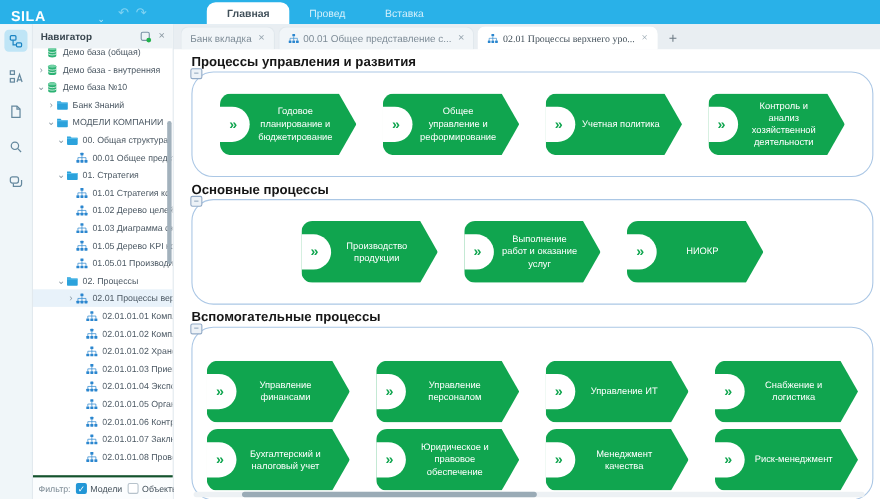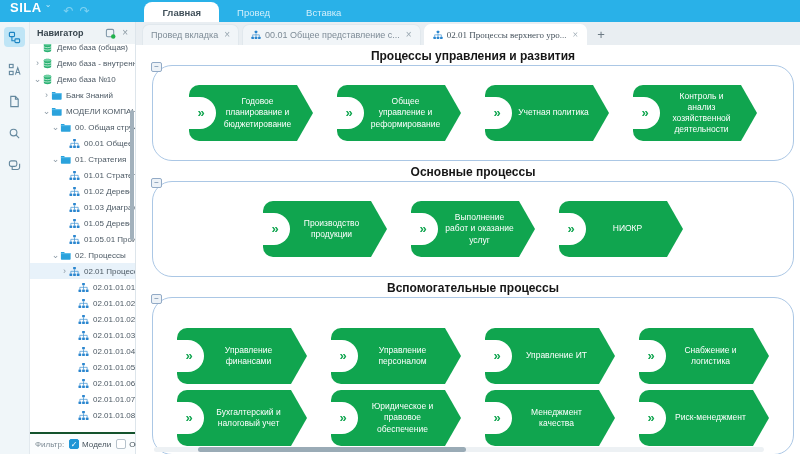--- a/index.html
+++ b/index.html
@@ -2,41 +2,41 @@
 <html><head>
 <meta charset="utf-8">
 <style>
   * { margin:0; padding:0; box-sizing:border-box; }
   html,body { width:800px; height:454px; overflow:hidden; }
   body { font-family:"Liberation Sans", sans-serif; background:#fff; }
   .app { width:800px; height:454px; display:flex; flex-direction:column; overflow:hidden; }
 
   
   .topbar { height:22px; background:#29b1e8; display:flex; align-items:flex-end; flex:0 0 22px; }
-  .brand { display:flex; align-items:flex-start; height:100%; padding:0 4px 0 10px; }
+  .brand { display:flex; align-items:flex-end; height:100%; padding:0 4px 0 10px;gap:44px; }
   .logo { color:#fff; font-weight:bold; font-size:13px; letter-spacing:.5px; }
   .logo-chev { color:#bfe9fa; font-size:8px; margin-left:3px; }
   .history { display:flex; align-items:center; height:100%; gap:6px; margin-left:8px; }
   .hist-btn { color:#7fd2f2; font-size:12px; line-height:1; }
   .ribbon-tabs { display:flex; align-items:flex-end; margin-left:38px; height:100%;padding-left:17px; }
   .ribbon-tab { height:20px; display:flex; align-items:center; padding:0 18px; font-size:9.5px; color:#d2effb; }
   .ribbon-tab.active { background:#fff; color:#41505a; border-radius:8px 8px 0 0; font-weight:bold; }
 
   
   .app-row { flex:1; display:flex; min-height:0; }
 
   
   .rail { width:30px; background:#f0f6f9; border-right:1px solid #e2e9ee; display:flex; flex-direction:column; align-items:center; padding-top:5px; gap:12px; }
   .rail-btn { width:21px; height:20px; display:flex; align-items:center; justify-content:center; border-radius:4px; }
   .rail-btn svg { width:13px; height:13px; stroke:#64889e; fill:none; stroke-width:1.2; }
   .rail-btn.active { background:#bfe5f6; }
   .rail-btn.active svg { stroke:#1b84c2; }
 
   
-  .nav-panel { width:106px; background:#fff; border-right:1px solid #dde5eb; display:flex; flex-direction:column; position:relative; }
+  .nav-panel { width:128px; background:#fff; border-right:1px solid #dde5eb; display:flex; flex-direction:column; position:relative; }
   .nav-header { height:22px; background:#eef3f6; display:flex; align-items:center; padding:0 5px 0 7px; gap:4px; flex:0 0 22px; }
   .nav-title { font-size:9px; font-weight:bold; color:#38454e; flex:1; }
   .nav-header svg { width:11px; height:11px; }
   .nav-close { color:#8c9aa4; font-size:10px; line-height:1; padding:0 2px; }
   .tree { flex:1; overflow:hidden; padding-top:2px; position:relative; }
   .tree-item { height:16px; display:flex; align-items:center; font-size:8px; color:#4b5863; white-space:nowrap; overflow:hidden; }
   .tree-item.clipped { margin-top:-7px; }
   .tree-item.selected { background:#e8f2fa; }
   .texp { width:9px; flex:0 0 9px; font-size:9px; color:#8a99a4; text-align:center; line-height:1; }
   .ticon { width:12px; flex:0 0 12px; display:flex; align-items:center; }
@@ -58,21 +58,21 @@
   .doc-tabbar { height:23px; flex:0 0 23px; background:#e9eef2; display:flex; align-items:flex-end; padding-left:6px; gap:3px; }
   .doc-tab { height:21px; display:flex; align-items:center; gap:4px; padding:0 8px; font-size:9px; color:#7e8c97; background:#f1f5f8; border-radius:7px 7px 0 0; border:1px solid #e1e8ed; border-bottom:none; }
   .doc-tab.active { background:#fff; color:#45525c; border-color:#fff;font-family:Liberation Serif, serif; }
   .doc-tab .dt-icon { display:flex; }
   .dt-icon svg { width:10px; height:10px; }
   .dt-close { color:#98a6b0; font-size:10px; margin-left:2px; line-height:1; }
   .plus-btn { width:22px; height:21px; display:flex; align-items:center; justify-content:center; color:#6c7a84; font-size:13px; }
 
   .content { flex:1; background:#fff; position:relative; overflow:hidden; padding:0 6px 0 16px; }
 
-  .sec-title { text-align:center; font-size:12px; line-height:14px; font-weight:bold; color:#161616; margin:4px 0 2px; }
+  .sec-title { font-size:12px; line-height:14px; font-weight:bold; color:#161616; margin:4px 0 2px; }
   .sec-box { border:1.5px solid #abc7e5; border-radius:20px; position:relative; }
   .section.sec-1 .sec-box, .section.sec-2 .sec-box { padding:19px 8px; }
   .section.sec-3 .sec-box { padding:30px 8px 8px; }
   .rows { display:flex; flex-direction:column; gap:6px; }
   .arrow-row { display:flex; justify-content:center; gap:24px; }
 
   .collapse-icon { position:absolute; top:-4px; left:-2px; width:11px; height:10px; background:#edf2f7; border:1px solid #92aac6; border-radius:2px; font-size:8px; line-height:7px; text-align:center; color:#5a7a9a; }
 
   .parrow { position:relative; width:124px; height:56px; background:#10a54f; color:#fff; clip-path:polygon(0 0, calc(100% - 16px) 0, 100% 50%, calc(100% - 16px) 100%, 0 100%); border-radius:10px 0 0 10px; display:flex; align-items:center; padding:0 20px 0 33px; font-size:8.5px; line-height:1.3; text-align:center; }
   .section.sec-3 .parrow { width:130px; }
@@ -523,21 +523,21 @@
     <span class="cb-label">Объекты</span>
   </label>
         </div>
     </div>
 
     <div class="main">
       <div class="doc-tabbar">
         <div style="display:flex;align-items:flex-end;gap:3px">
             <div class="doc-tab no-icon">
 
-    <span class="dt-label">Провед вкладка</span>
+    <span class="dt-label">Банк вкладка</span>
     <span class="dt-close">×</span>
   </div>
             <div class="doc-tab">
     <span class="dt-icon">
       <svg viewBox="0 0 12 12">
                   <g fill="#2a86cf">
                     <rect x="4.5" y="1" width="3" height="2.6" rx=".4"></rect>
                     <rect x="0.5" y="8.2" width="3" height="2.6" rx=".4"></rect>
                     <rect x="4.5" y="8.2" width="3" height="2.6" rx=".4"></rect>
                     <rect x="8.5" y="8.2" width="3" height="2.6" rx=".4"></rect>

